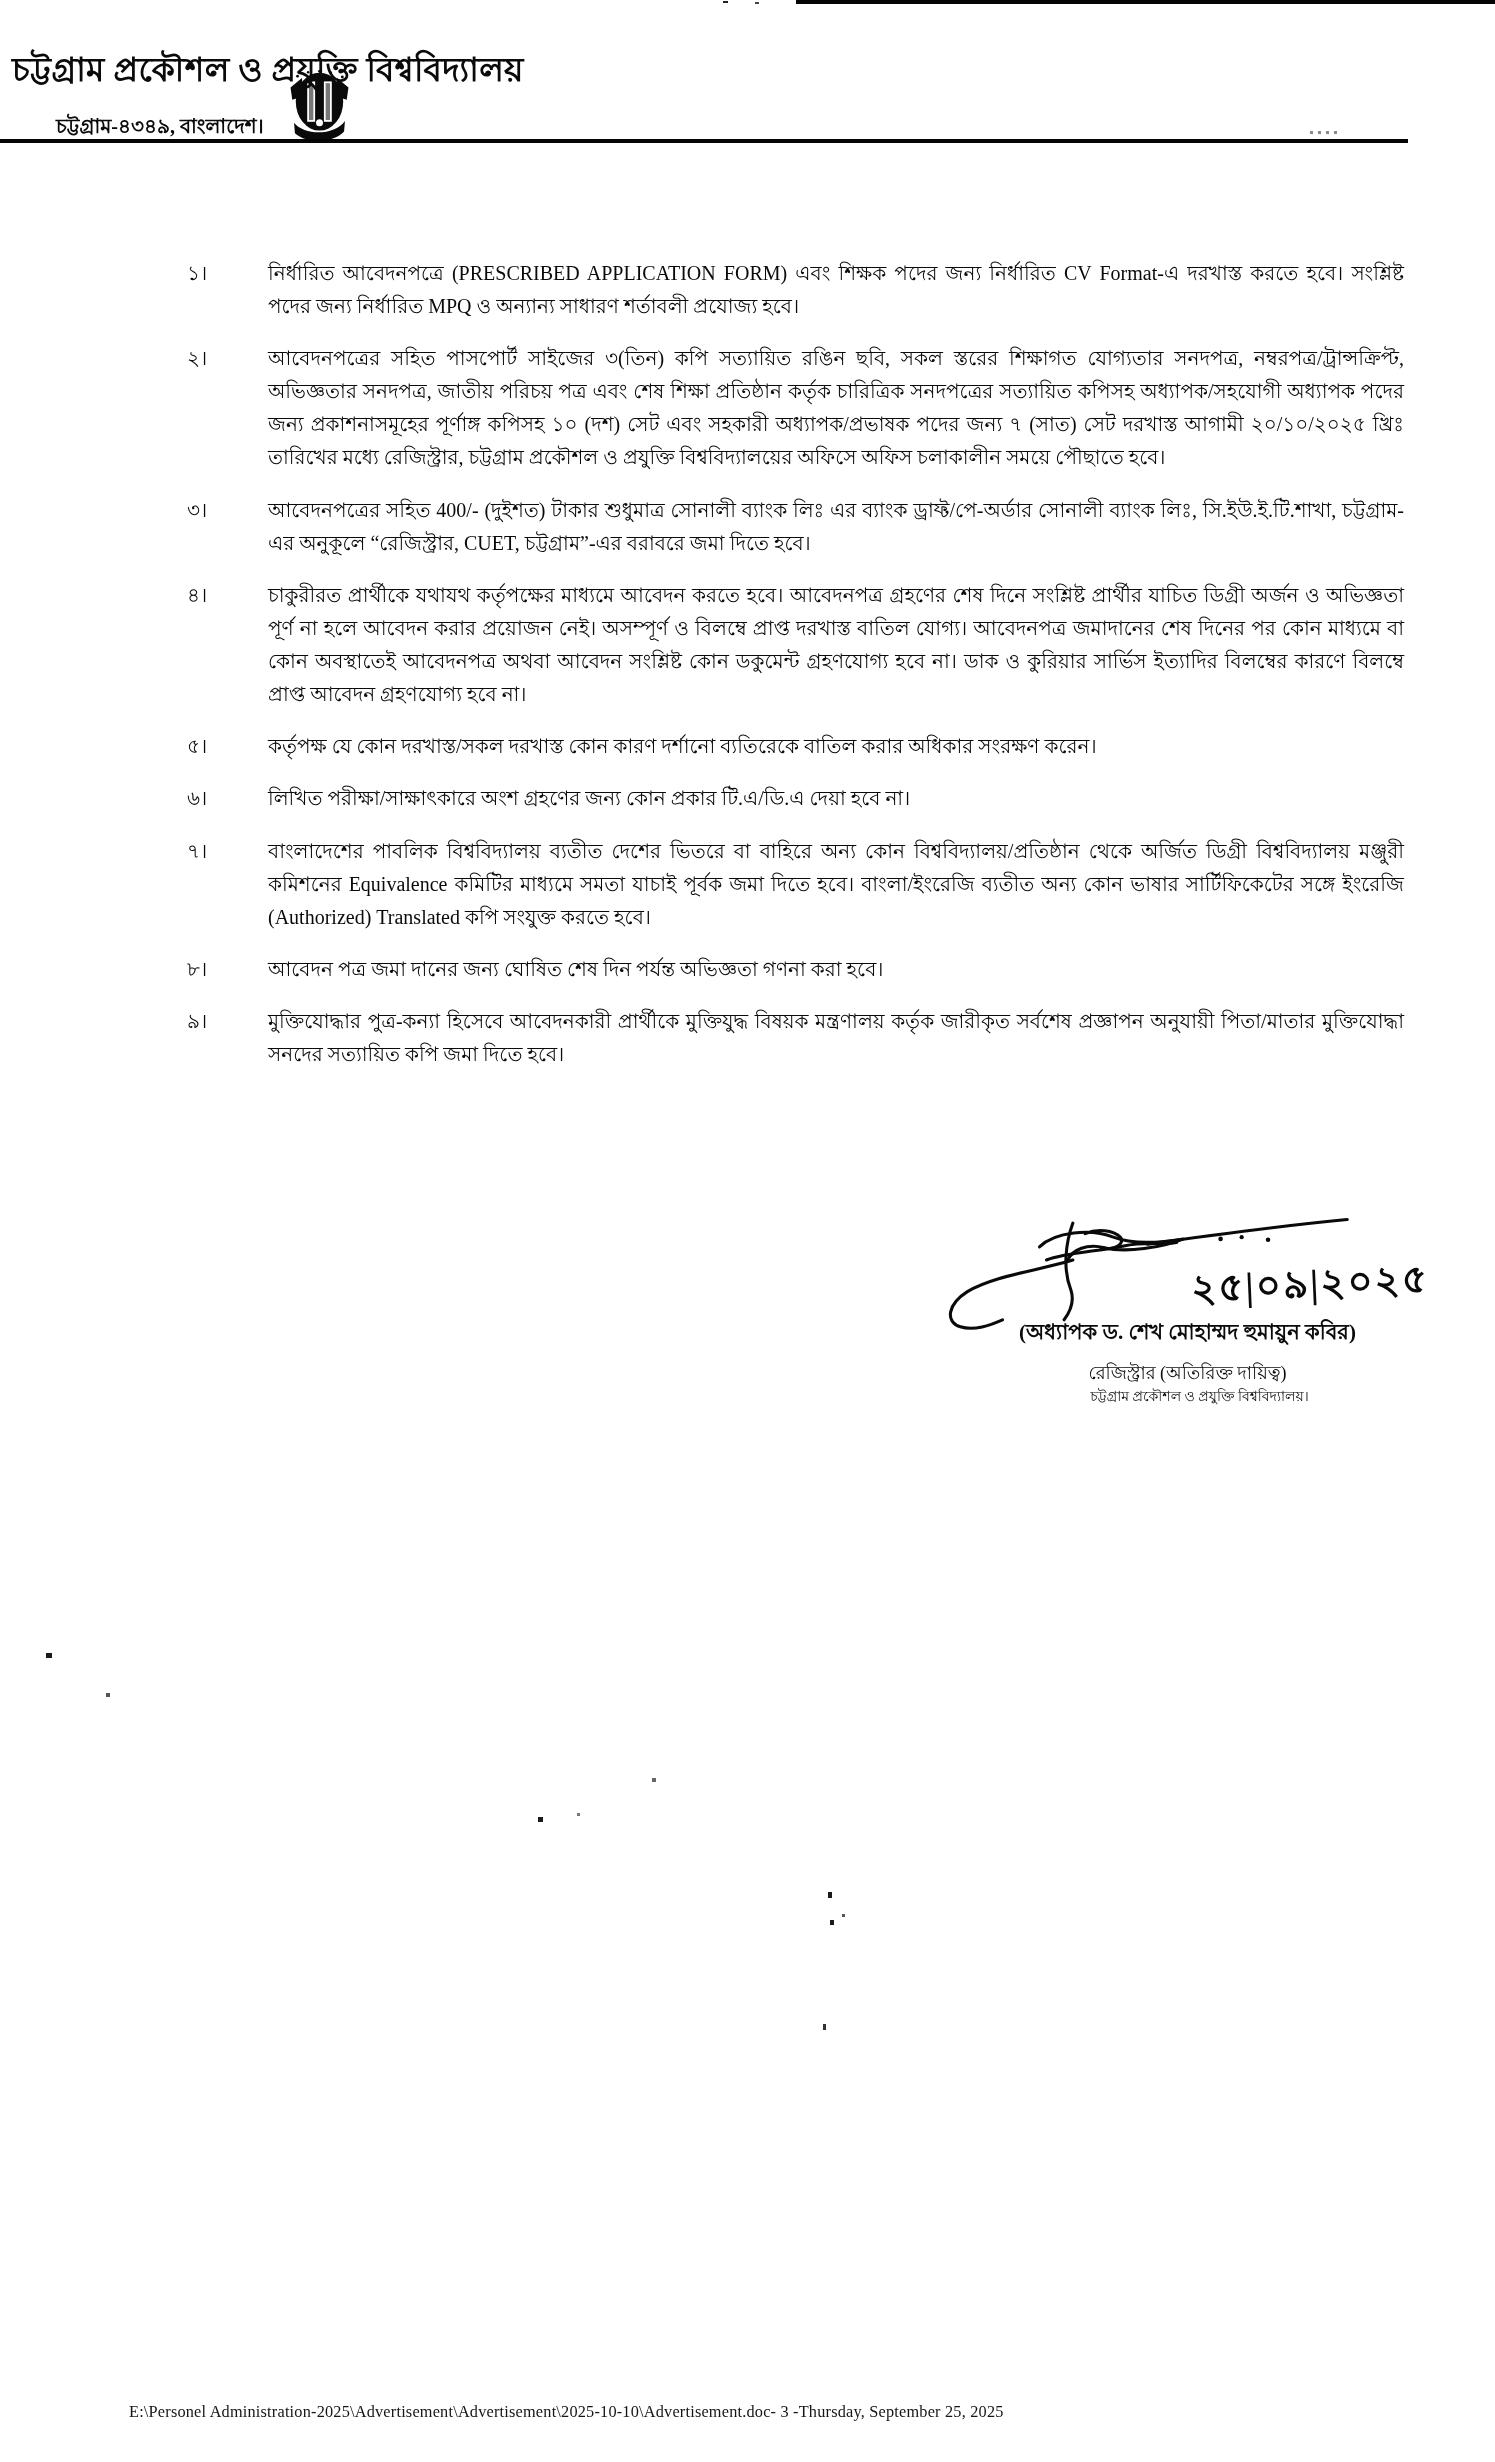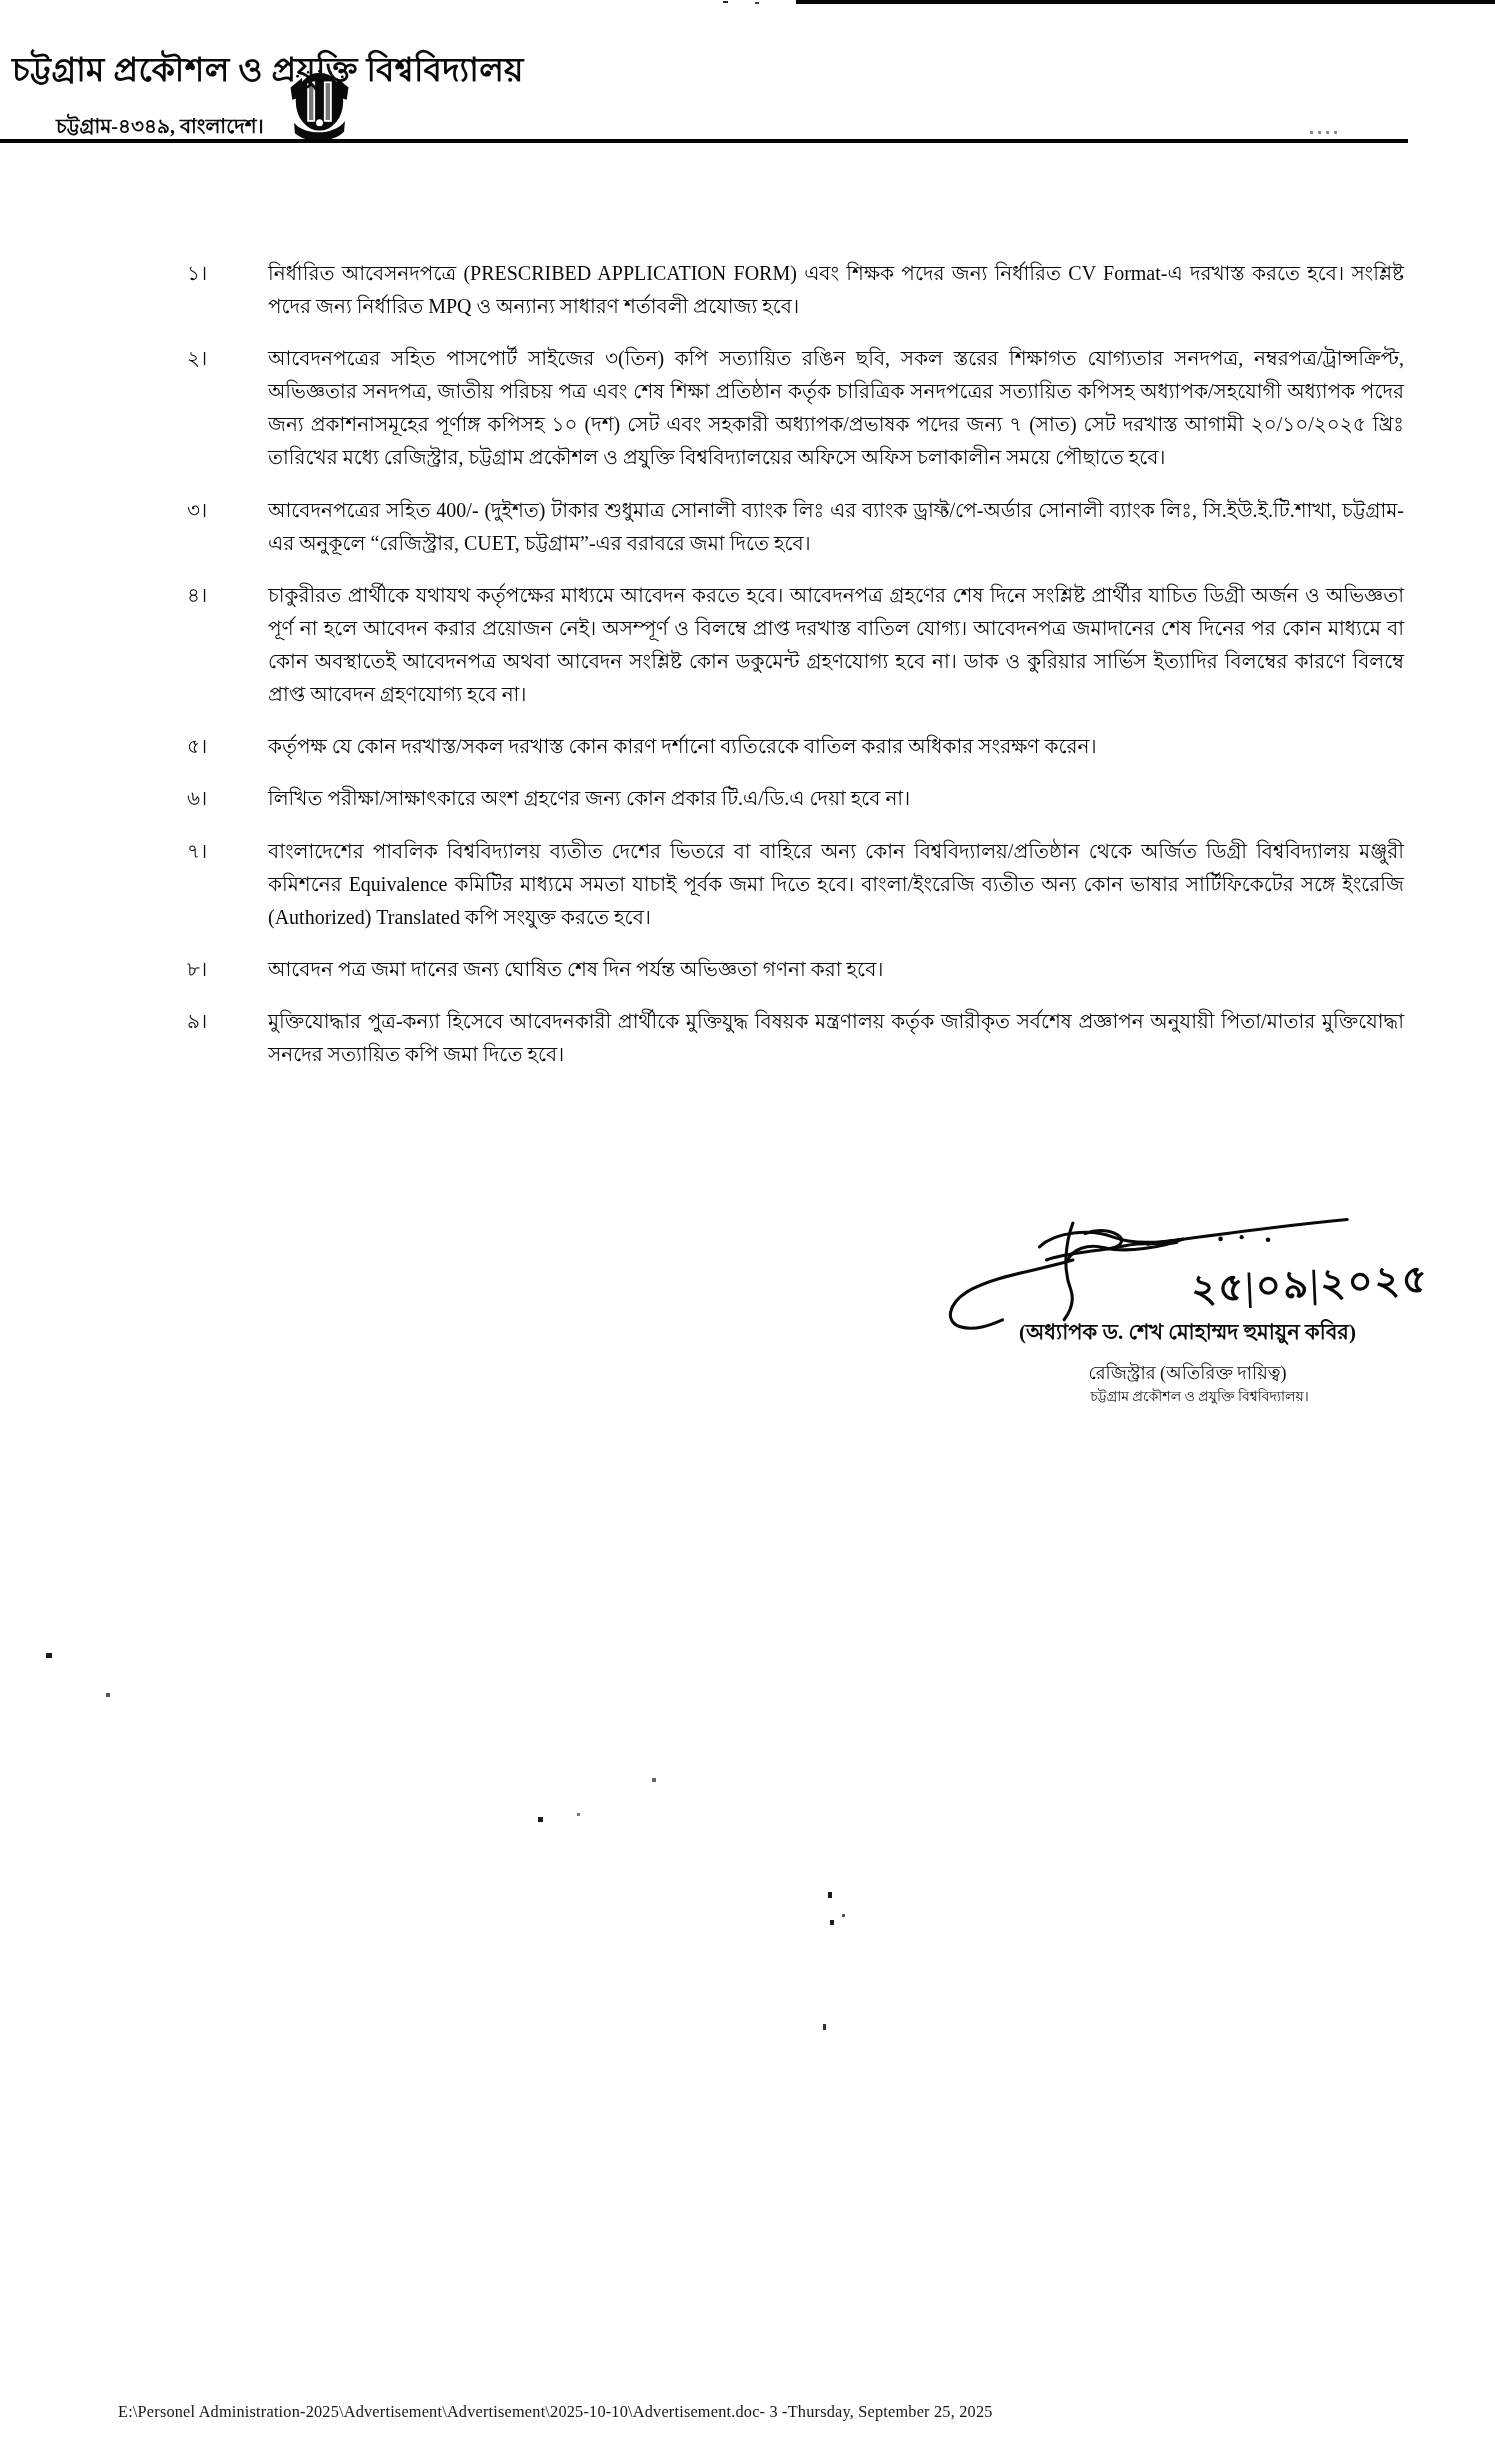--- a/index.html
+++ b/index.html
@@ -44,21 +44,21 @@
   .sig-date {
     position:absolute; left:259px; top:46px; width:290px;
     font-size:39px; font-weight:bold; letter-spacing:1.8px;
     transform:rotate(-2.5deg); white-space:nowrap;
   }
   .sig-name { position:absolute; left:0; top:109px; width:100%; font-size:21px; font-weight:bold; }
   .sig-designation { position:absolute; left:0; top:152px; width:100%; font-size:18px; font-weight:normal; }
   .sig-org { position:absolute; left:12px; top:178px; width:100%; font-size:14px; font-weight:normal; }
 
   
-  .footer { position:absolute; left:118px; top:2402px; font-size:16.3px; color:#151515; letter-spacing:0.2px; }
+  .footer { position:absolute; left:129px; top:2402px; font-size:16.3px; color:#151515; letter-spacing:0.2px; }
 
   
   .speck { position:absolute; background:#1a1a1a; }
   .s1 { left:46px;  top:1653px; width:6.2px; height:5.3px; }
   .s2 { left:106px; top:1693px; width:3.5px; height:3.5px; background:#555; }
   .s3 { left:652px; top:1778px; width:3.5px; height:3.5px; background:#666; }
   .s4 { left:538px; top:1817px; width:5.3px; height:5.3px; }
   .s5 { left:577px; top:1813px; width:2.6px; height:2.6px; background:#777; }
   .s6 { left:828px; top:1892px; width:4.4px; height:6.2px; }
   .s7 { left:842px; top:1914px; width:2.6px; height:2.6px; background:#555; }
@@ -103,21 +103,21 @@
     <div class="uni-address">চট্টগ্রাম-৪৩৪৯, বাংলাদেশ।</div>
   </div>
 
   <div class="header-rule"></div>
   <div class="rule-marks"></div>
 
 
   <div class="conditions">
     <div class="cond-row">
       <div class="cond-num">১।</div>
-      <div class="cond-text">নির্ধারিত আবেসনদপত্রে (PRESCRIBED APPLICATION FORM) এবং শিক্ষক পদের জন্য নির্ধারিত CV Format-এ দরখাস্ত করতে হবে। সংশ্লিষ্ট পদের জন্য নির্ধারিত MPQ ও অন্যান্য সাধারণ শর্তাবলী প্রযোজ্য হবে।</div>
+      <div class="cond-text">নির্ধারিত আবেদনপত্রে (PRESCRIBED APPLICATION FORM) এবং শিক্ষক পদের জন্য নির্ধারিত CV Format-এ দরখাস্ত করতে হবে। সংশ্লিষ্ট পদের জন্য নির্ধারিত MPQ ও অন্যান্য সাধারণ শর্তাবলী প্রযোজ্য হবে।</div>
     </div>
     <div class="cond-row">
       <div class="cond-num">২।</div>
       <div class="cond-text">আবেদনপত্রের সহিত পাসপোর্ট সাইজের ৩(তিন) কপি সত্যায়িত রঙিন ছবি, সকল স্তরের শিক্ষাগত যোগ্যতার সনদপত্র, নম্বরপত্র/ট্রান্সক্রিপ্ট, অভিজ্ঞতার সনদপত্র, জাতীয় পরিচয় পত্র এবং শেষ শিক্ষা প্রতিষ্ঠান কর্তৃক চারিত্রিক সনদপত্রের সত্যায়িত কপিসহ অধ্যাপক/সহযোগী অধ্যাপক পদের জন্য প্রকাশনাসমূহের পূর্ণাঙ্গ কপিসহ ১০ (দশ) সেট এবং সহকারী অধ্যাপক/প্রভাষক পদের জন্য ৭ (সাত) সেট দরখাস্ত আগামী ২০/১০/২০২৫ খ্রিঃ তারিখের মধ্যে রেজিস্ট্রার, চট্টগ্রাম প্রকৌশল ও প্রযুক্তি বিশ্ববিদ্যালয়ের অফিসে অফিস চলাকালীন সময়ে পৌছাতে হবে।</div>
     </div>
     <div class="cond-row">
       <div class="cond-num">৩।</div>
       <div class="cond-text">আবেদনপত্রের সহিত 400/- (দুইশত) টাকার শুধুমাত্র সোনালী ব্যাংক লিঃ এর ব্যাংক ড্রাফ্ট/পে-অর্ডার সোনালী ব্যাংক লিঃ, সি.ইউ.ই.টি.শাখা, চট্টগ্রাম-এর অনুকূলে “রেজিস্ট্রার, CUET, চট্টগ্রাম”-এর বরাবরে জমা দিতে হবে।</div>
     </div>
     <div class="cond-row">

